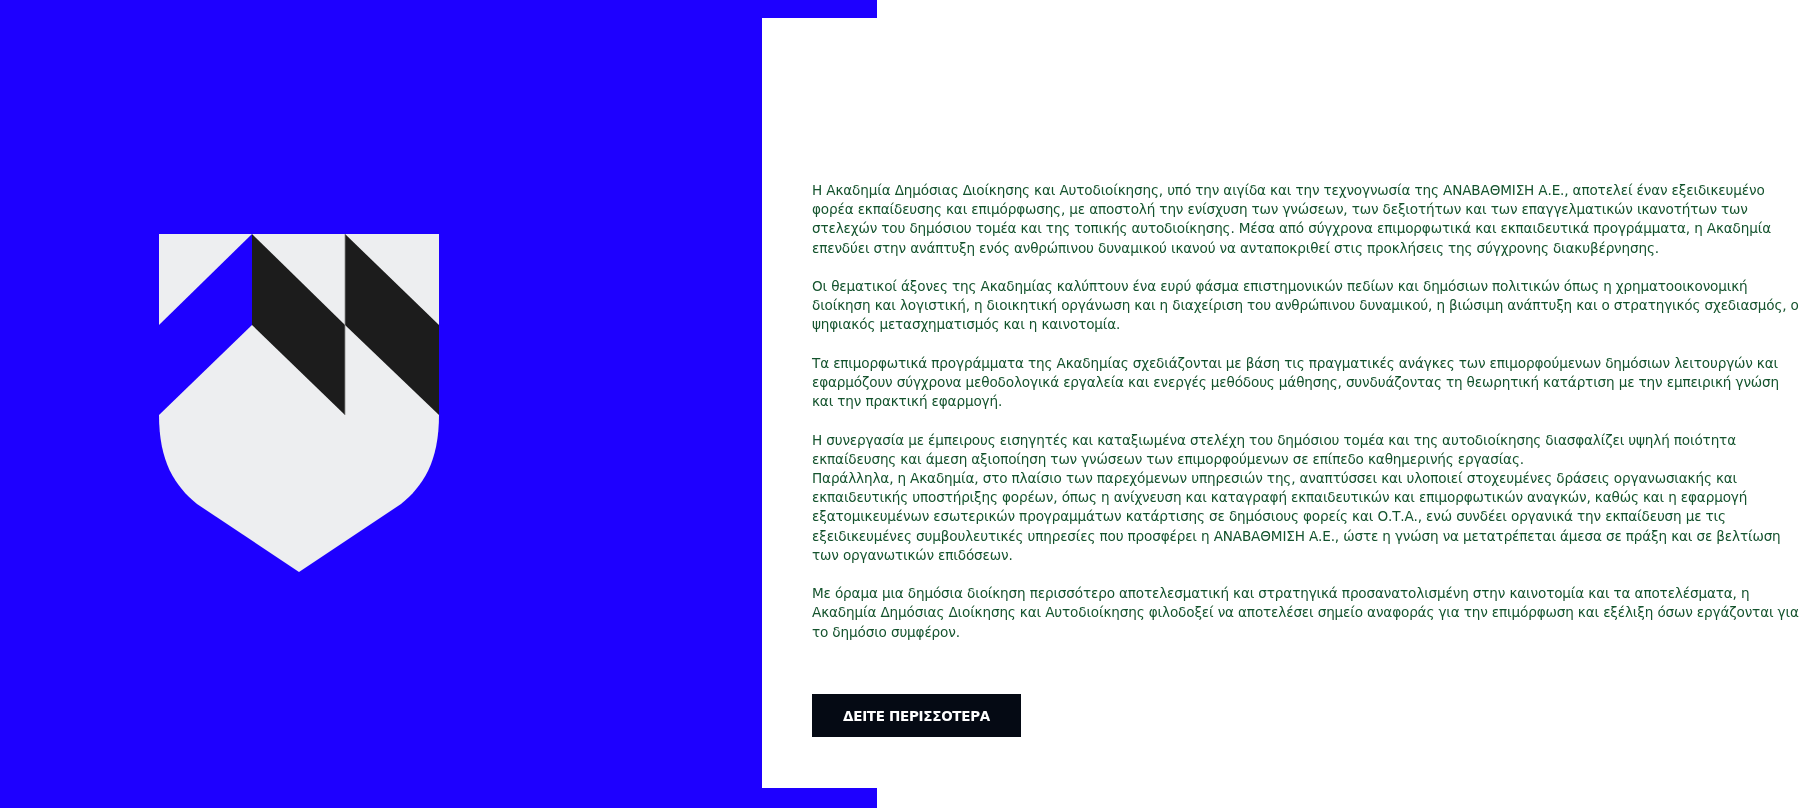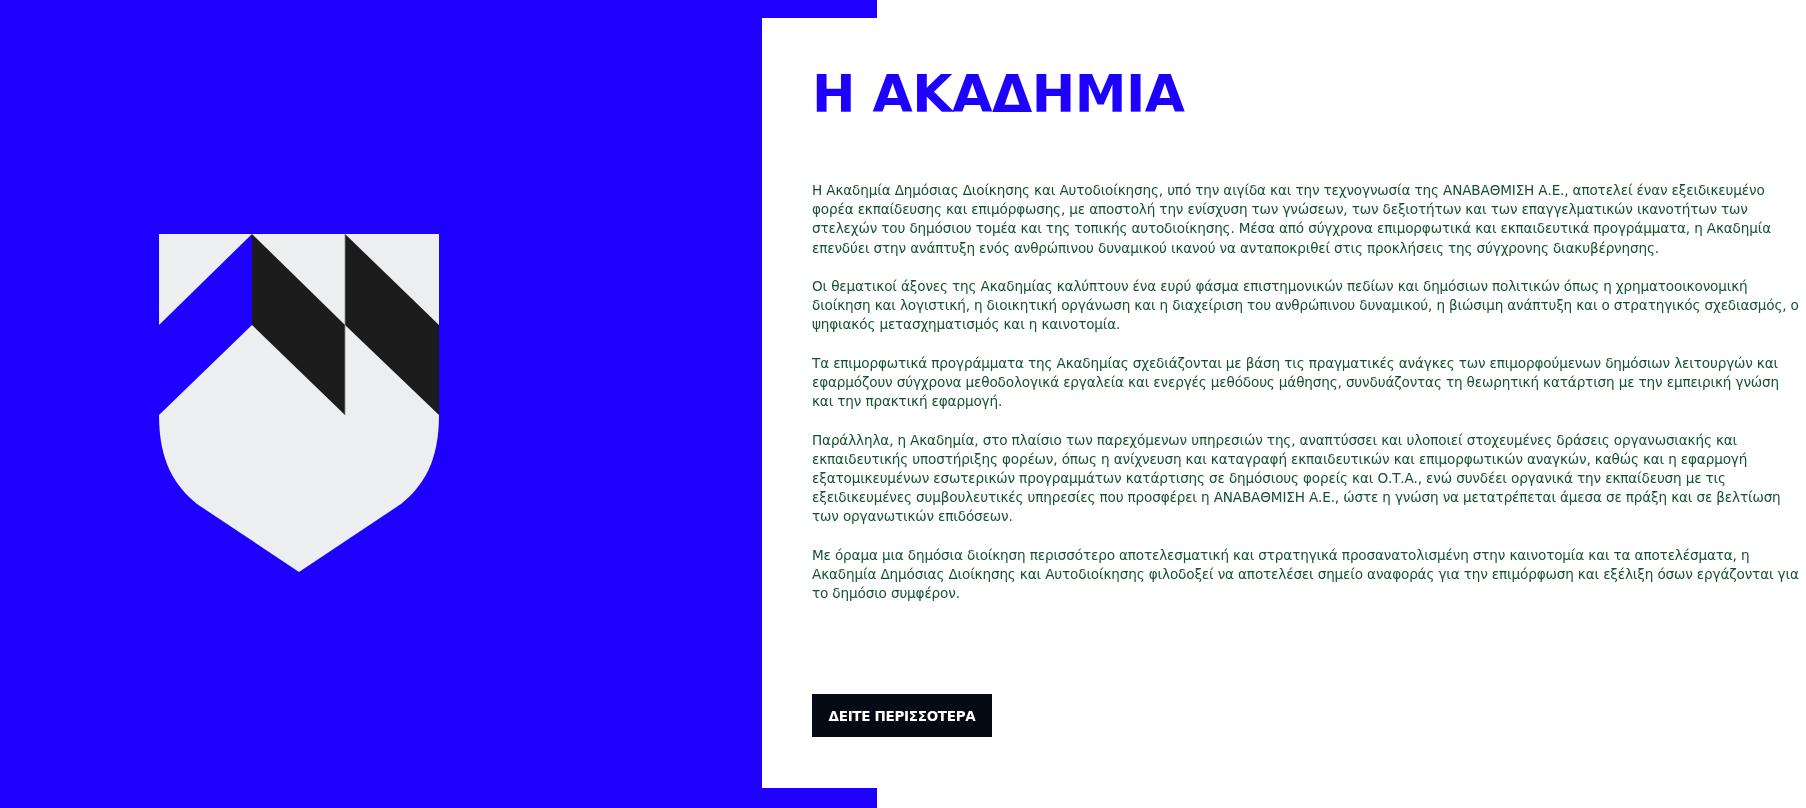--- a/index.html
+++ b/index.html
@@ -63,21 +63,21 @@
     .body-text p {
       margin: 0 0 19.2px 0;
     }
     .body-text p.no-gap {
       margin-bottom: 0;
     }
     .cta-button {
       position: absolute;
       left: 50px;
       top: 676px;
-      width: 180px;
+      width: 209px;
       height: 43px;
       background: #050a14;
       color: #ffffff;
       border: none;
       font-family: "DejaVu Sans", sans-serif;
       font-weight: bold;
       font-size: 13.5px;
       letter-spacing: -0.3px;
       display: flex;
       align-items: center;
@@ -93,24 +93,24 @@
   <svg class="shield" viewBox="0 0 280 338" width="280" height="338" xmlns="http://www.w3.org/2000/svg">
     <path d="M0,0 H280 V181 C280,228 264,252 242,270 L140,338 L38,270 C16,252 0,228 0,181 Z" fill="#edeef0"></path>
     <polygon points="0,91 93,0 93,91 0,181" fill="#1e00ff"></polygon>
     <polygon points="93,0 186,91 186,181 93,91" fill="#1c1c1c"></polygon>
     <polygon points="186,0 280,91 280,181 186,91" fill="#1c1c1c"></polygon>
     <line x1="186" y1="0" x2="186" y2="181" stroke="#8a8a8a" stroke-width="0.8"></line>
   </svg>
 </div>
 
 <div class="content-panel">
-  <h1 class="title">Η ΑΚΑΔΗΜΙΑ</h1>
 
   <div class="body-text">
     <p>Η Ακαδημία Δημόσιας Διοίκησης και Αυτοδιοίκησης, υπό την αιγίδα και την τεχνογνωσία της ΑΝΑΒΑΘΜΙΣΗ Α.Ε., αποτελεί έναν εξειδικευμένο φορέα εκπαίδευσης και επιμόρφωσης, με αποστολή την ενίσχυση των γνώσεων, των δεξιοτήτων και των επαγγελματικών ικανοτήτων των στελεχών του δημόσιου τομέα και της τοπικής αυτοδιοίκησης. Μέσα από σύγχρονα επιμορφωτικά και εκπαιδευτικά προγράμματα, η Ακαδημία επενδύει στην ανάπτυξη ενός ανθρώπινου δυναμικού ικανού να ανταποκριθεί στις προκλήσεις της σύγχρονης διακυβέρνησης.</p>
     <p>Οι θεματικοί άξονες της Ακαδημίας καλύπτουν ένα ευρύ φάσμα επιστημονικών πεδίων και δημόσιων πολιτικών όπως η χρηματοοικονομική διοίκηση και λογιστική, η διοικητική οργάνωση και η διαχείριση του ανθρώπινου δυναμικού, η βιώσιμη ανάπτυξη και ο στρατηγικός σχεδιασμός, ο ψηφιακός μετασχηματισμός και η καινοτομία.</p>
     <p>Τα επιμορφωτικά προγράμματα της Ακαδημίας σχεδιάζονται με βάση τις πραγματικές ανάγκες των επιμορφούμενων δημόσιων λειτουργών και εφαρμόζουν σύγχρονα μεθοδολογικά εργαλεία και ενεργές μεθόδους μάθησης, συνδυάζοντας τη θεωρητική κατάρτιση με την εμπειρική γνώση και την πρακτική εφαρμογή.</p>
+    <p class="no-gap">Η συνεργασία με έμπειρους εισηγητές και καταξιωμένα στελέχη του δημόσιου τομέα και της αυτοδιοίκησης διασφαλίζει υψηλή ποιότητα εκπαίδευσης και άμεση αξιοποίηση των γνώσεων των επιμορφούμενων σε επίπεδο καθημερινής εργασίας.</p>
     <p>Παράλληλα, η Ακαδημία, στο πλαίσιο των παρεχόμενων υπηρεσιών της, αναπτύσσει και υλοποιεί στοχευμένες δράσεις οργανωσιακής και εκπαιδευτικής υποστήριξης φορέων, όπως η ανίχνευση και καταγραφή εκπαιδευτικών και επιμορφωτικών αναγκών, καθώς και η εφαρμογή εξατομικευμένων εσωτερικών προγραμμάτων κατάρτισης σε δημόσιους φορείς και Ο.Τ.Α., ενώ συνδέει οργανικά την εκπαίδευση με τις εξειδικευμένες συμβουλευτικές υπηρεσίες που προσφέρει η ΑΝΑΒΑΘΜΙΣΗ Α.Ε., ώστε η γνώση να μετατρέπεται άμεσα σε πράξη και σε βελτίωση των οργανωτικών επιδόσεων.</p>
     <p>Με όραμα μια δημόσια διοίκηση περισσότερο αποτελεσματική και στρατηγικά προσανατολισμένη στην καινοτομία και τα αποτελέσματα, η Ακαδημία Δημόσιας Διοίκησης και Αυτοδιοίκησης φιλοδοξεί να αποτελέσει σημείο αναφοράς για την επιμόρφωση και εξέλιξη όσων εργάζονται για το δημόσιο συμφέρον.</p>
   </div>
 
   <button class="cta-button">ΔΕΙΤΕ ΠΕΡΙΣΣΟΤΕΡΑ</button>
 </div>
 
 </body></html>

